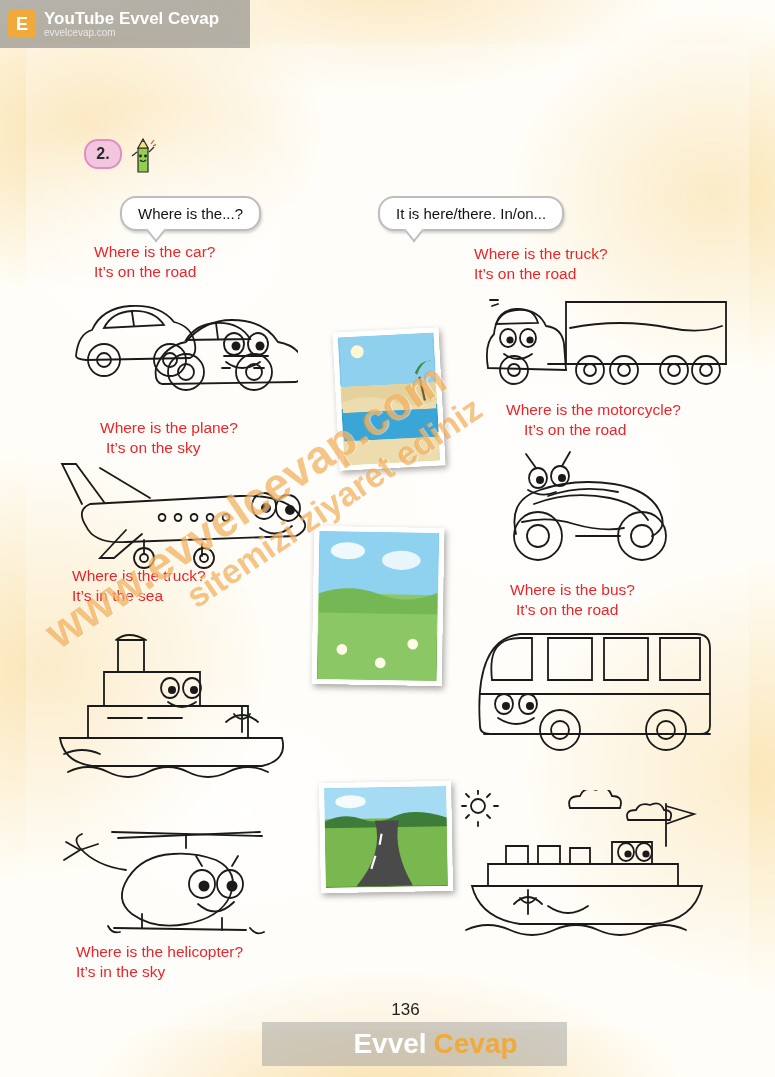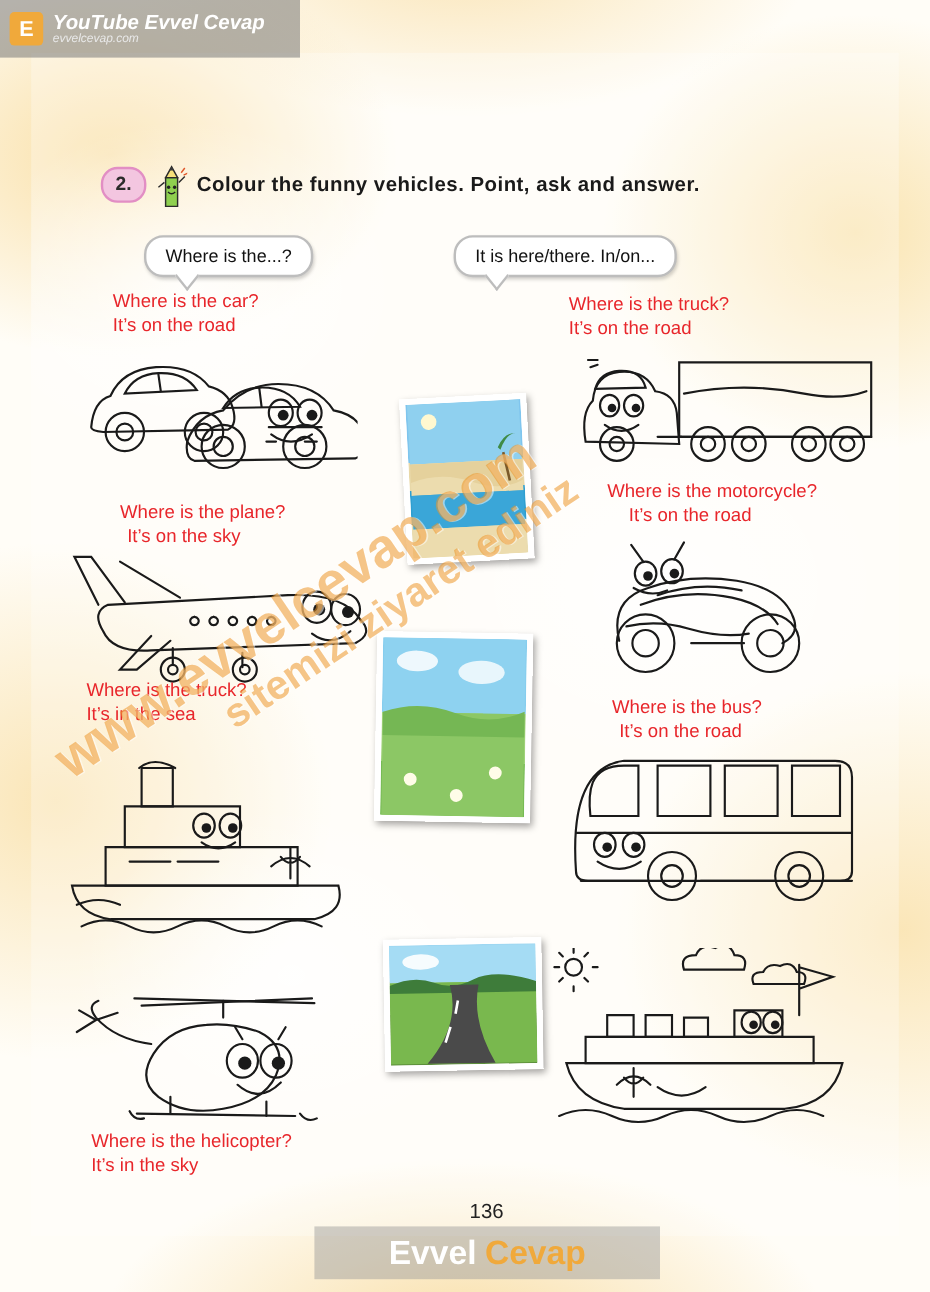--- a/index.html
+++ b/index.html
@@ -35,21 +35,21 @@
   #brand{
     position:absolute;left:0;top:0;width:250px;height:48px;
     background:rgba(120,120,120,.55);
     display:flex;align-items:center;gap:8px;padding:0 8px;box-sizing:border-box;
   }
   #brand .e-badge{
     width:28px;height:28px;border-radius:4px;background:#f0a93b;
     color:#fff;font-weight:bold;font-size:18px;display:flex;align-items:center;justify-content:center;
     flex:0 0 auto;
   }
-  #brand .btxt{display:flex;flex-direction:column;line-height:1.05;font-style:italic;}
+  #brand .btxt{display:flex;flex-direction:column;line-height:1.05;}
   #brand .t1{color:#ffffff;font-size:17px;font-weight:600;}
   #brand .t2{color:#e8e8e8;font-size:10px;}
 
   
   #ex-head{position:absolute;left:84px;top:134px;display:flex;align-items:center;gap:8px;}
   .num-bubble{
     width:34px;height:26px;border-radius:14px;background:#f3c6e0;border:2px solid #e28ec4;
     color:#2b2b2b;font-size:16px;font-weight:bold;display:flex;align-items:center;justify-content:center;
   }
   .pencil-mascot{width:26px;height:40px;position:relative;}
@@ -88,22 +88,22 @@
     position:absolute;left:20px;top:180px;width:740px;height:700px;pointer-events:none;
     font-weight:bold;color:rgba(236,150,40,.55);
     text-shadow:1px 1px 0 rgba(255,255,255,.5);
   }
   #wm .l1{position:absolute;left:30px;top:430px;transform:rotate(-34deg);transform-origin:left center;font-size:46px;white-space:nowrap;}
   #wm .l2{position:absolute;left:170px;top:400px;transform:rotate(-34deg);transform-origin:left center;font-size:34px;white-space:nowrap;}
 
   
   #pageno{position:absolute;left:0;top:1000px;width:771px;text-align:center;font-size:17px;color:#222;padding-left:20px;}
   #footer{
-    position:absolute;left:262px;top:1022px;width:288px;height:44px;
-    background:rgba(150,150,150,.45);display:flex;align-items:center;justify-content:center;gap:7px;
+    position:absolute;left:262px;top:1022px;width:263px;height:44px;
+    background:rgba(150,150,150,.45);display:flex;align-items:center;justify-content:center;gap:7px;padding-left:42px;
   }
   #footer .f1{color:#ffffff;font-size:28px;font-weight:bold;}
   #footer .f2{color:#f0a93b;font-size:28px;font-weight:bold;}
 
   svg{display:block;}
   .art{position:absolute;}
 </style>
 </head>
 <body>
 
@@ -126,21 +126,20 @@
         <path d="M8 14 L13 5 L18 14 Z" fill="#f7e07a" stroke="#2b2b2b" stroke-width="1.2"></path>
         <path d="M11 8 L13 5 L15 8 Z" fill="#3a3a3a"></path>
         <circle cx="10.5" cy="22" r="1.4" fill="#222"></circle>
         <circle cx="15.5" cy="22" r="1.4" fill="#222"></circle>
         <path d="M10 26 q3 3 6 0" stroke="#222" stroke-width="1.1" fill="none"></path>
         <path d="M7 18 L2 22" stroke="#2b2b2b" stroke-width="1.2"></path>
         <path d="M19 18 L24 13" stroke="#2b2b2b" stroke-width="1.2"></path>
         <path d="M21 10 l3 -4 M23 12 l4 -2" stroke="#e0572a" stroke-width="1.2"></path>
       </svg>
     </div>
-    <div id="ex-title">Colour the funny vehicles. Point, ask and answer.</div>
   </div>
 
   <div class="bubble" id="bubble2">It is here/there. In/on...</div>
   <div class="bubble" id="bubble1">Where is the...?</div>
 
   <div class="art" style="left:58px;top:272px;">
     <svg width="240" height="122" viewBox="0 0 240 122">
       <g fill="none" stroke="#1a1a1a" stroke-width="1.8" stroke-linecap="round">
         <path d="M18 84 q2 -22 16 -26 q10 -22 38 -24 q30 -2 44 16 q16 4 20 18 q4 14 -4 18 L28 88 q-10 -1 -10 -4z"></path>
         <path d="M46 56 q8 -16 28 -17 q22 -1 32 14 z"></path>

